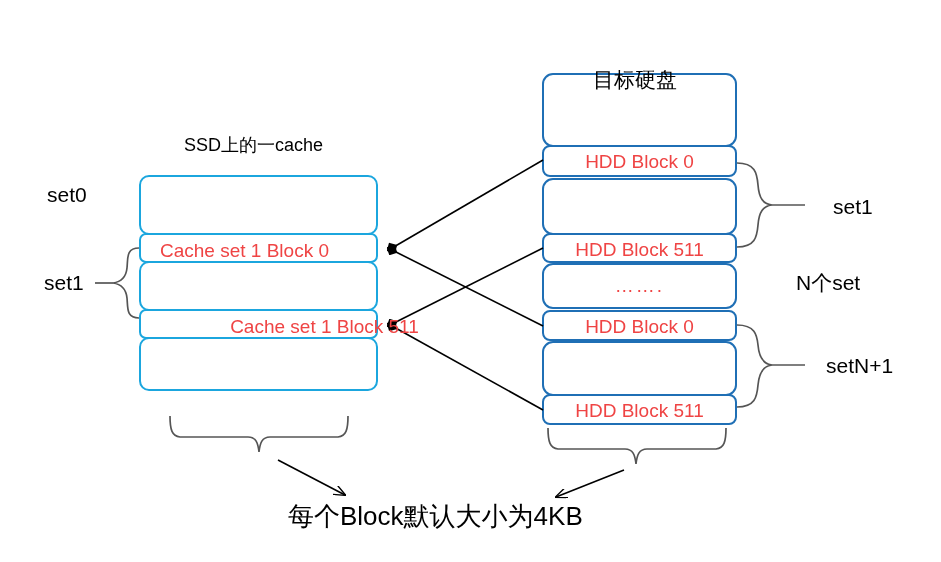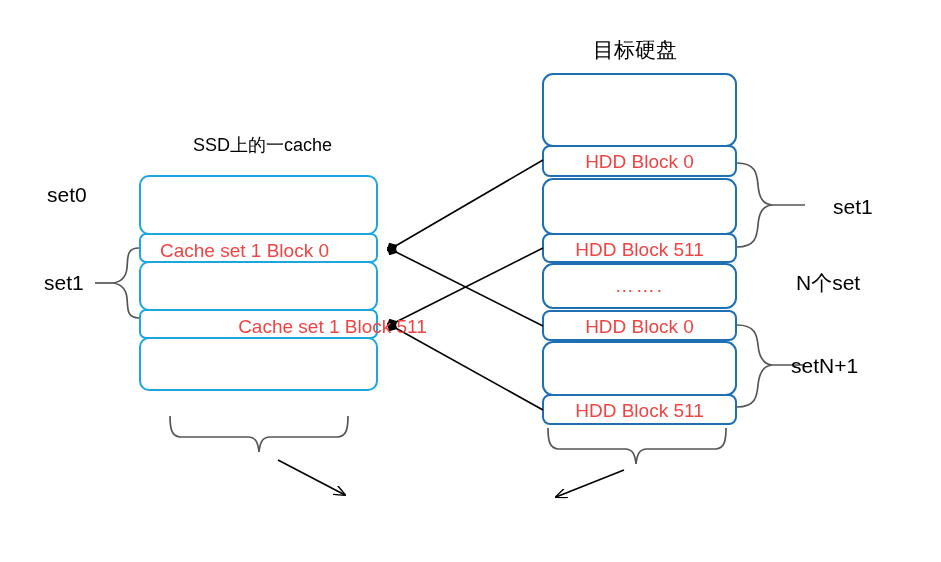--- a/index.html
+++ b/index.html
@@ -24,20 +24,21 @@
   }
   .lbl {
     position: absolute;
     white-space: nowrap;
     color: #000000;
     line-height: 1;
   }
   .title-cn {
     font-size: 21px;
     letter-spacing: 0px;
+    margin-top: 30px;
   }
   .title-mixed {
     font-size: 18px;
   }
   .set-label {
     font-size: 21px;
   }
   .caption {
     font-size: 26px;
   }
@@ -118,32 +119,33 @@
     <line x1="278" y1="460" x2="345" y2="495" stroke="#000000" stroke-width="1.6" marker-end="url(#arrowHead)"></line>
 
     <g stroke="#555555" stroke-width="1.7" fill="none">
       <path d="M 548 428 C 548 442 550 448 558 449 L 625 449
                C 633 449 635 455 636 464 C 637 455 639 449 647 449 L 716 449
                C 724 448 726 442 726 428"></path>
     </g>
     <line x1="624" y1="470" x2="556" y2="497" stroke="#000000" stroke-width="1.6" marker-end="url(#arrowHead)"></line>
   </svg>
 
-  <div class="lbl title-mixed" style="left:193px; top:136px;">SSD上的一cache</div>
+  <div class="lbl title-mixed" style="left:184px; top:136px;">SSD上的一cache</div>
   <div class="lbl title-cn" style="left:593px; top:39px;">目标硬盘</div>
 
   <div class="box-text" style="left:140px; top:241px; width:209px;">Cache set 1 Block 0</div>
-  <div class="box-text" style="left:156px; top:317px; width:265px;padding-left:44px;">Cache set 1 Block 511</div>
+  <div class="box-text" style="left:148px; top:317px; width:265px;padding-left:44px;">Cache set 1 Block 511</div>
 
   <div class="box-text" style="left:543px; top:152px; width:193px;">HDD Block 0</div>
   <div class="box-text" style="left:543px; top:240px; width:193px;">HDD Block 511</div>
   <div class="box-text" style="left:543px; top:276px; width:193px; letter-spacing:2px;">…….</div>
   <div class="box-text" style="left:543px; top:317px; width:193px;">HDD Block 0</div>
   <div class="box-text" style="left:543px; top:401px; width:193px;">HDD Block 511</div>
 
   <div class="lbl set-label" style="left:47px; top:184px;">set0</div>
   <div class="lbl set-label" style="left:44px; top:272px;">set1</div>
   <div class="lbl set-label" style="left:833px; top:196px;">set1</div>
   <div class="lbl set-label" style="left:796px; top:272px;">N个set</div>
-  <div class="lbl set-label" style="left:791px; top:355px;">setN+1</div>
+  <div class="lbl set-label" style="left:826px; top:355px;">setN+1</div>
 
+  <div class="lbl caption" style="left:288px; top:503px;">每个Block默认大小为4KB</div>
 
 </div>
 
 </body></html>

